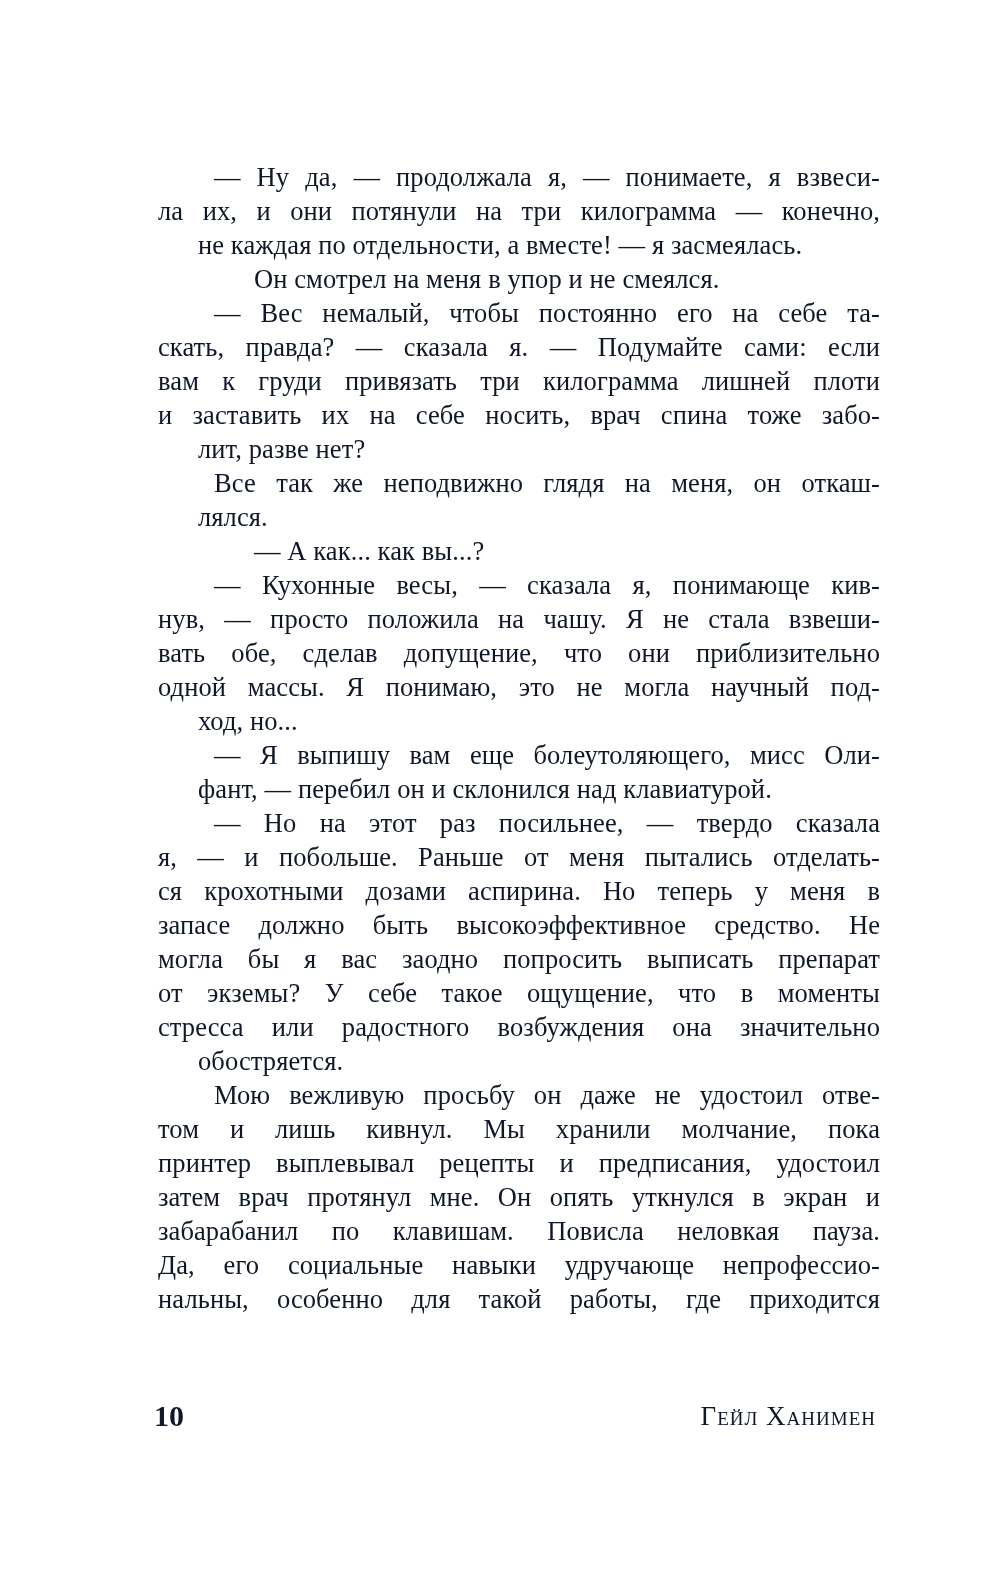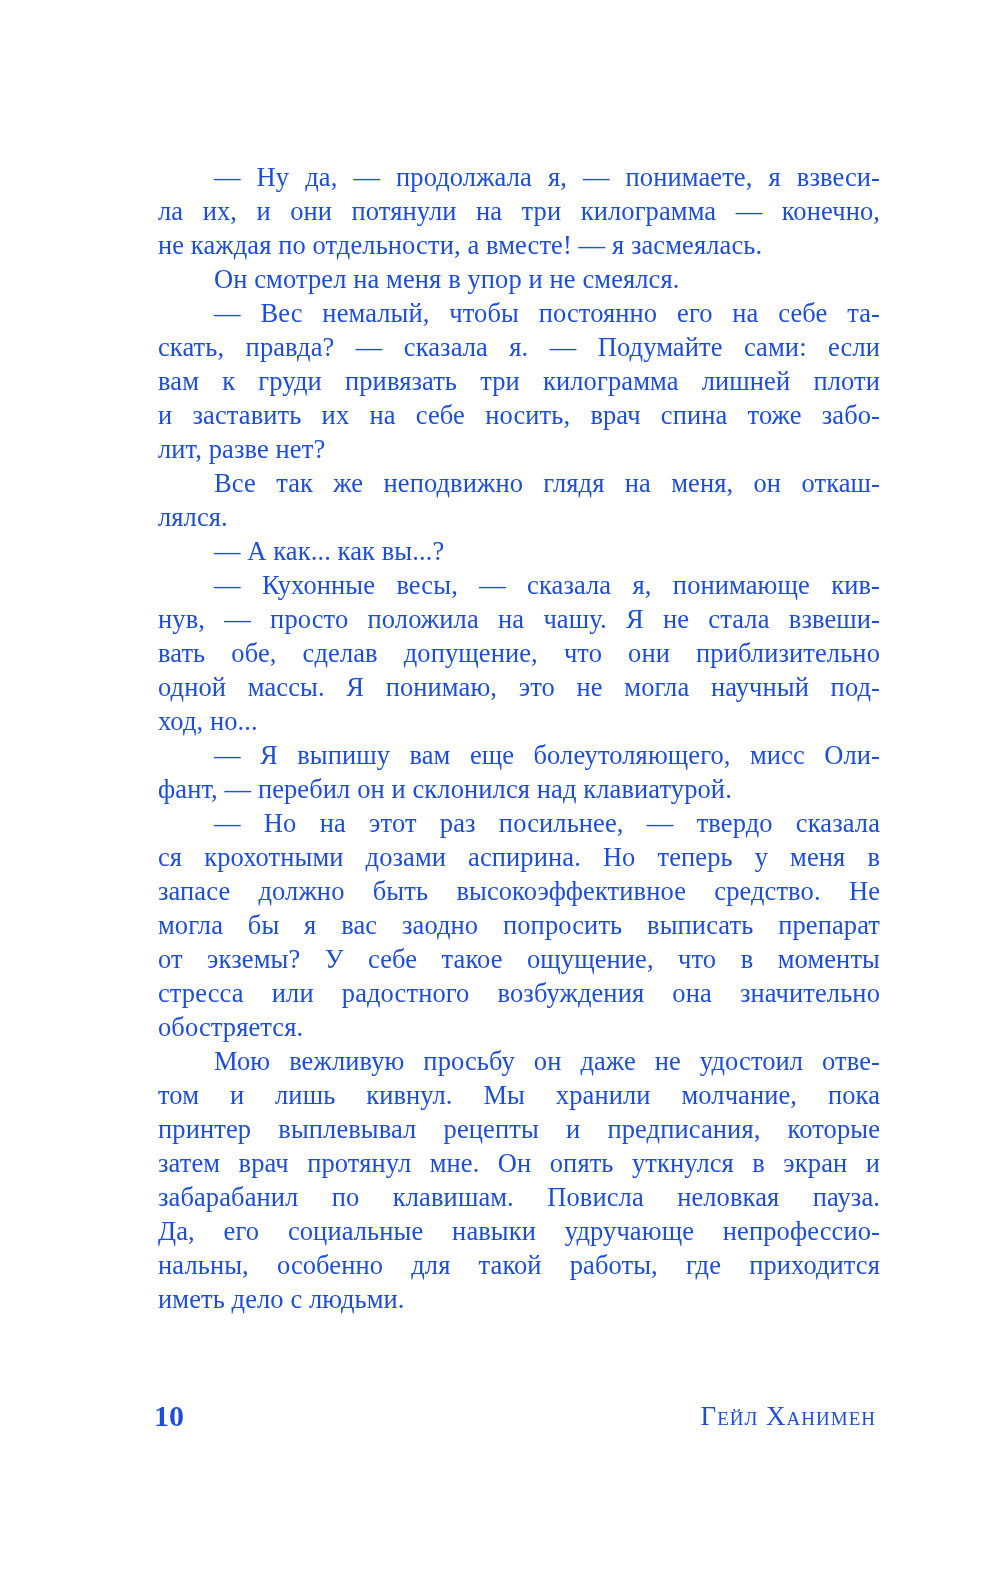--- a/index.html
+++ b/index.html
@@ -7,21 +7,21 @@
     padding: 0;
     background: #e8e8e8;
   }
   .page {
     position: relative;
     width: 1000px;
     height: 1583px;
     margin: 0 auto;
     background: #ffffff;
     font-family: "Liberation Serif", "DejaVu Serif", serif;
-    color: #1d4ed8;
+    color: #0f172a;
     overflow: hidden;
   }
   .text-block {
     position: absolute;
     left: 158px;
     top: 160px;
     width: 722px;
   }
   .line {
     font-size: 26.5px;
@@ -30,20 +30,21 @@
     text-align: justify;
     text-align-last: justify;
     white-space: normal;
     letter-spacing: 0.1px;
   }
   .line.first {
     text-indent: 56px;
   }
   .line.last {
     text-align-last: left;
+    margin-left: 40px;
   }
   .footer {
     position: absolute;
     left: 154px;
     top: 1398px;
     width: 722px;
     display: flex;
     justify-content: space-between;
     align-items: flex-end;
   }
@@ -78,34 +79,34 @@
       <div class="line last">лялся.</div>
       <div class="line first last">— А как... как вы...?</div>
       <div class="line first">— Кухонные весы, — сказала я, понимающе кив-</div>
       <div class="line">нув, — просто положила на чашу. Я не стала взвеши-</div>
       <div class="line">вать обе, сделав допущение, что они приблизительно</div>
       <div class="line">одной массы. Я понимаю, это не могла научный под-</div>
       <div class="line last">ход, но...</div>
       <div class="line first">— Я выпишу вам еще болеутоляющего, мисс Оли-</div>
       <div class="line last">фант, — перебил он и склонился над клавиатурой.</div>
       <div class="line first">— Но на этот раз посильнее, — твердо сказала</div>
+      <div class="line">я, — и побольше. Раньше от меня пытались отделать-</div>
       <div class="line">ся крохотными дозами аспирина. Но теперь у меня в</div>
       <div class="line">запасе должно быть высокоэффективное средство. Не</div>
       <div class="line">могла бы я вас заодно попросить выписать препарат</div>
       <div class="line">от экземы? У себе такое ощущение, что в моменты</div>
       <div class="line">стресса или радостного возбуждения она значительно</div>
       <div class="line last">обостряется.</div>
       <div class="line first">Мою вежливую просьбу он даже не удостоил отве-</div>
       <div class="line">том и лишь кивнул. Мы хранили молчание, пока</div>
-      <div class="line">принтер выплевывал рецепты и предписания, которые</div>
+      <div class="line">принтер выплевывал рецепты и предписания, удостоил</div>
       <div class="line">затем врач протянул мне. Он опять уткнулся в экран и</div>
       <div class="line">забарабанил по клавишам. Повисла неловкая пауза.</div>
       <div class="line">Да, его социальные навыки удручающе непрофессио-</div>
       <div class="line">нальны, особенно для такой работы, где приходится</div>
-      <div class="line last">иметь дело с людьми.</div>
     </main>
 
   <footer class="footer">
     <span class="page-number">10</span>
     <span class="running-title">Гейл Ханимен</span>
   </footer>
 
 </div>
 
 </body></html>

